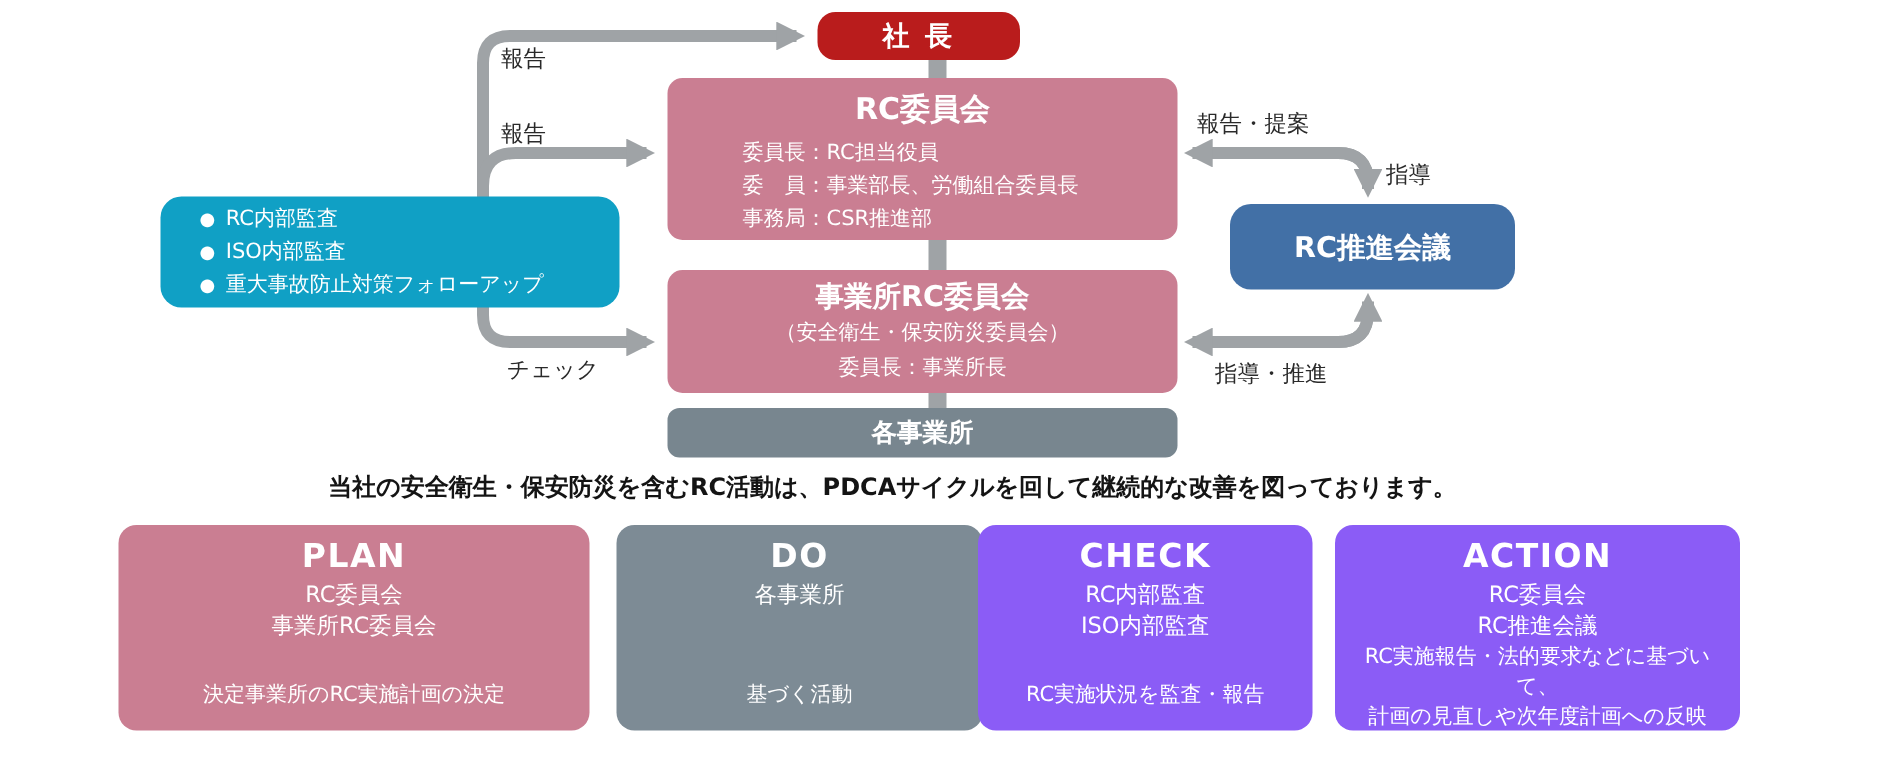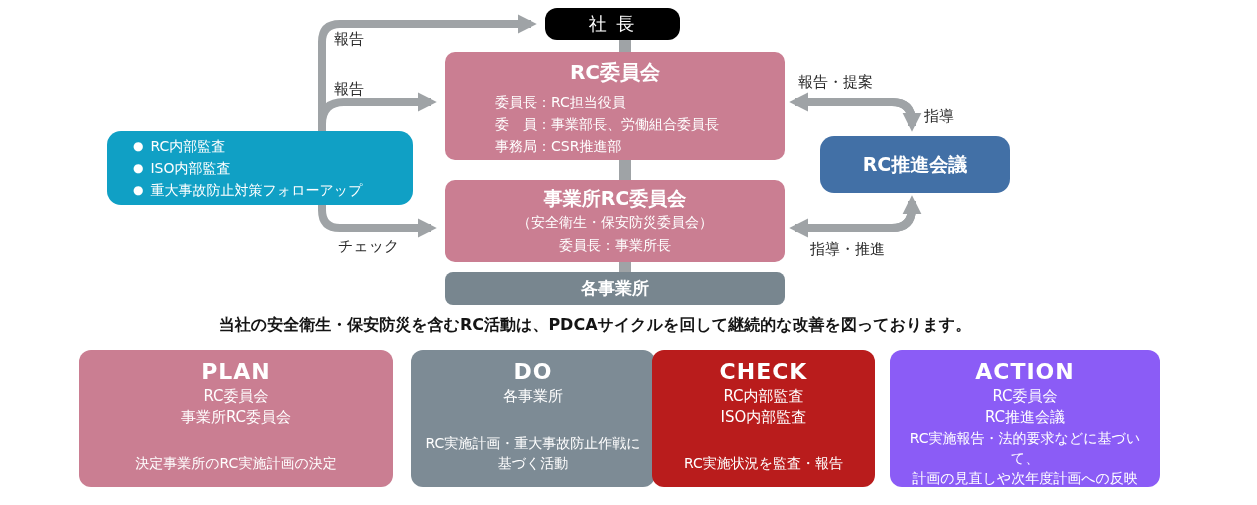--- a/index.html
+++ b/index.html
@@ -6,23 +6,23 @@
   .canvas{
     position:relative;width:1257px;height:505px;background:#ffffff;overflow:hidden;
     font-family:"DejaVu Sans","Liberation Sans",sans-serif;color:#ffffff;
   }
   svg.connectors{position:absolute;left:0;top:0;width:1257px;height:505px;}
   .conn-rect{position:absolute;width:12px;background:#9fa3a6;}
 
   
   .box{position:absolute;box-sizing:border-box;}
   .president{
-    left:545px;top:8px;width:135px;height:32px;border-radius:12px;background:#000000;
+    left:545px;top:8px;width:135px;height:32px;border-radius:12px;background:#b91c1c;
     display:flex;align-items:center;justify-content:center;
-    font-size:18px;font-weight:normal;letter-spacing:2px;
+    font-size:18px;font-weight:bold;letter-spacing:2px;
   }
   .rc-committee{
     left:445px;top:52px;width:340px;height:108px;border-radius:10px;background:#ca7e92;
     padding:7px 0 0 0;
   }
   .rc-committee .ttl{text-align:center;font-size:20px;font-weight:bold;margin-bottom:5px;}
   .rc-committee .ln{font-size:14px;line-height:22px;padding-left:50px;}
   .audit{
     left:107px;top:131px;width:306px;height:74px;border-radius:14px;background:#10a0c5;
     display:flex;flex-direction:column;justify-content:center;padding-left:26px;
@@ -57,21 +57,21 @@
   .pdca{
     position:absolute;top:350px;height:137px;border-radius:12px;
     display:flex;flex-direction:column;align-items:center;box-sizing:border-box;
     padding:8px 8px 14px 8px;
   }
   .pdca .ttl{font-size:22px;font-weight:bold;letter-spacing:1px;line-height:28px;}
   .pdca .org{font-size:15px;line-height:21px;text-align:center;}
   .pdca .desc{margin-top:auto;font-size:14px;line-height:20px;text-align:center;}
   .pdca.pink{background:#ca7e92;}
   .pdca.gray{background:#7d8b95;}
-  .pdca.teal{background:#b91c1c;}
+  .pdca.teal{background:#8b5cf6;}
   .pdca.blue{background:#8b5cf6;}
   .p-plan{left:63px;width:314px;margin-left:16px;}
   .p-do{left:393px;width:244px;margin-left:18px;}
   .p-check{left:652px;width:223px;}
   .p-action{left:890px;width:270px;}
 </style>
 </head>
 <body>
 
 <div class="canvas">
@@ -146,21 +146,20 @@
     <div class="org">事業所RC委員会</div>
     <div class="desc">
       <div>決定事業所のRC実施計画の決定</div>
     </div>
   </div>
 
   <div class="pdca gray p-do">
     <div class="ttl">DO</div>
     <div class="org">各事業所</div>
     <div class="desc">
-      <div>RC実施計画・重大事故防止作戦に</div>
       <div>基づく活動</div>
     </div>
   </div>
 
   <div class="pdca teal p-check">
     <div class="ttl">CHECK</div>
     <div class="org">RC内部監査</div>
     <div class="org">ISO内部監査</div>
     <div class="desc">
       <div>RC実施状況を監査・報告</div>

